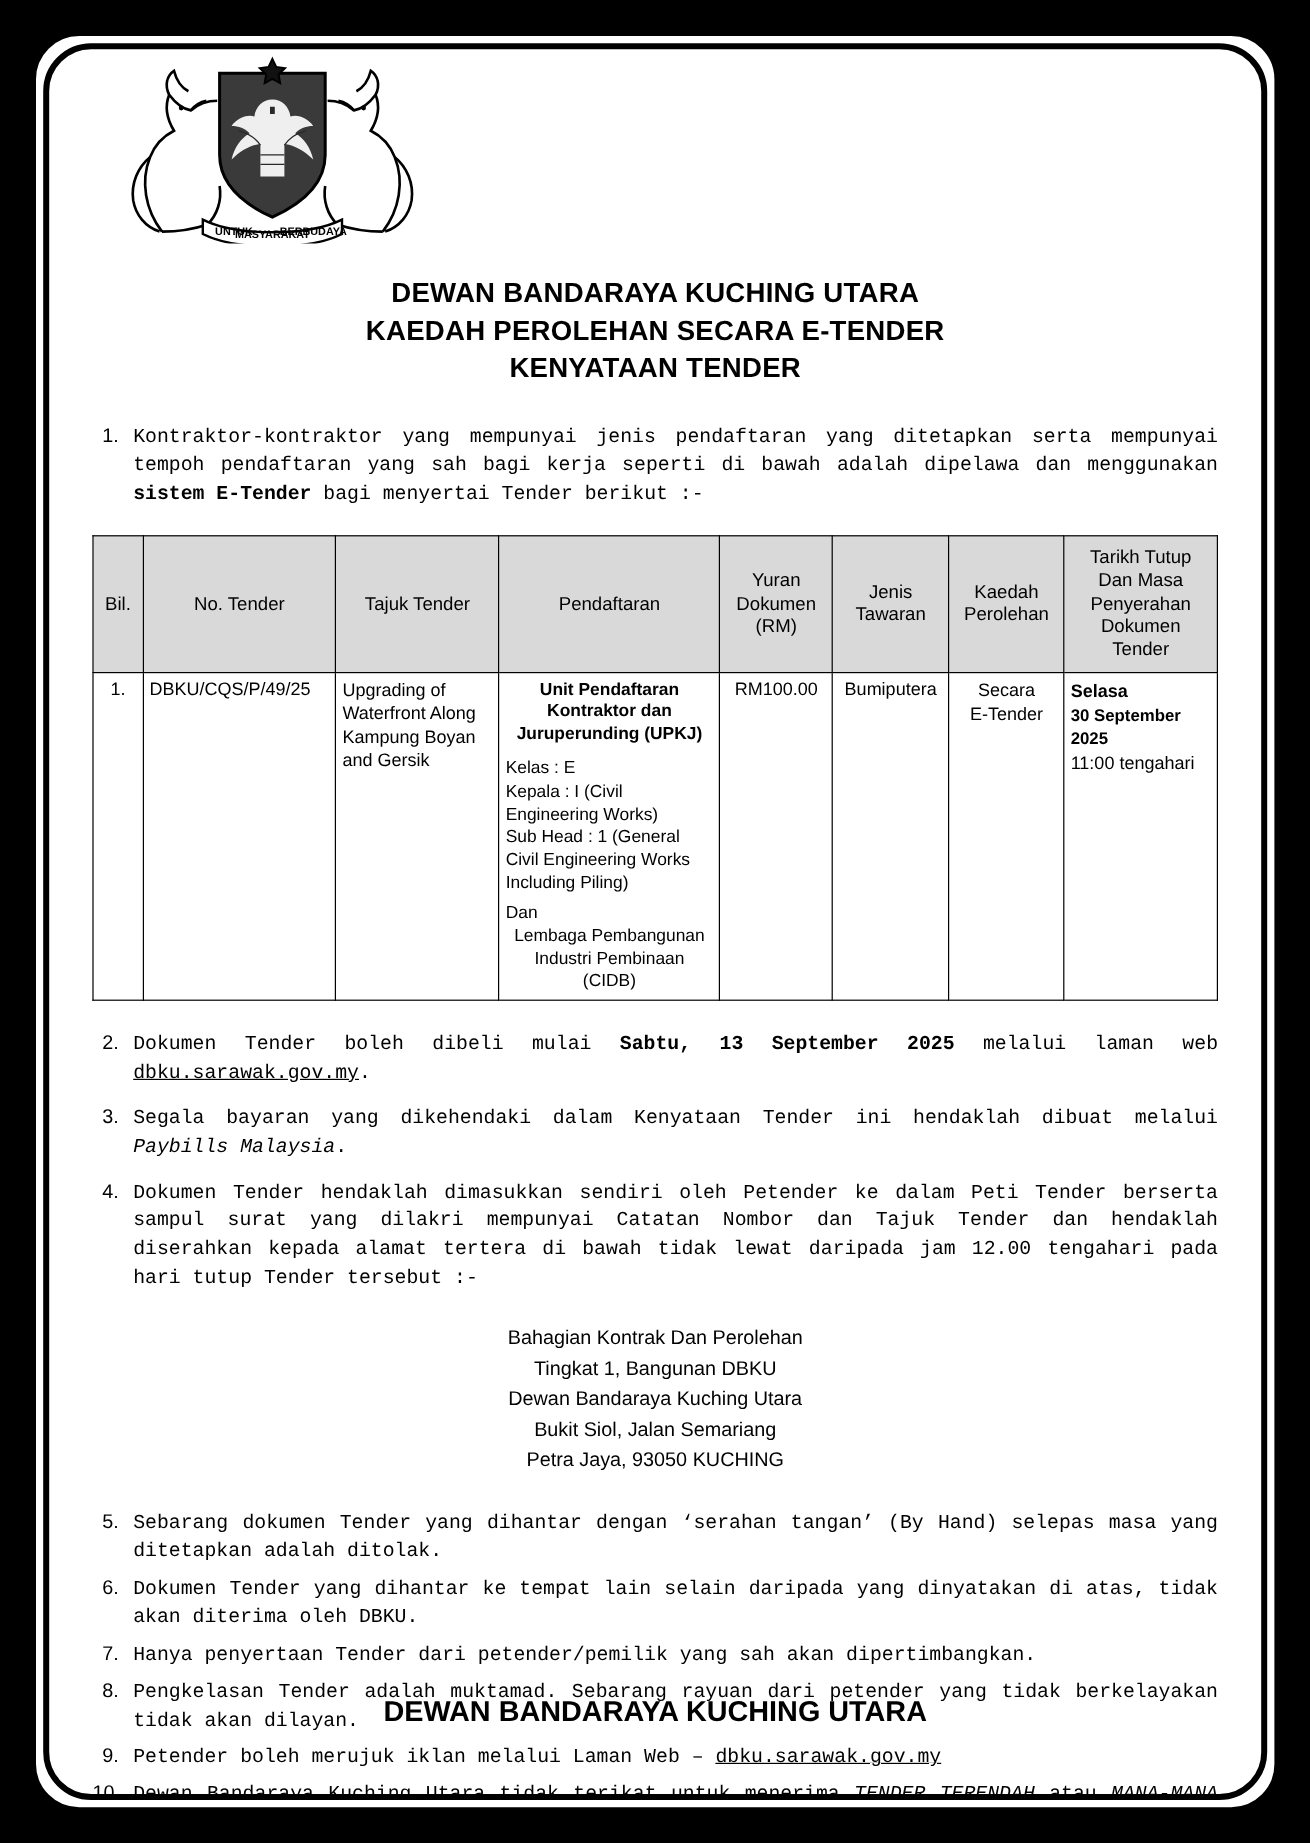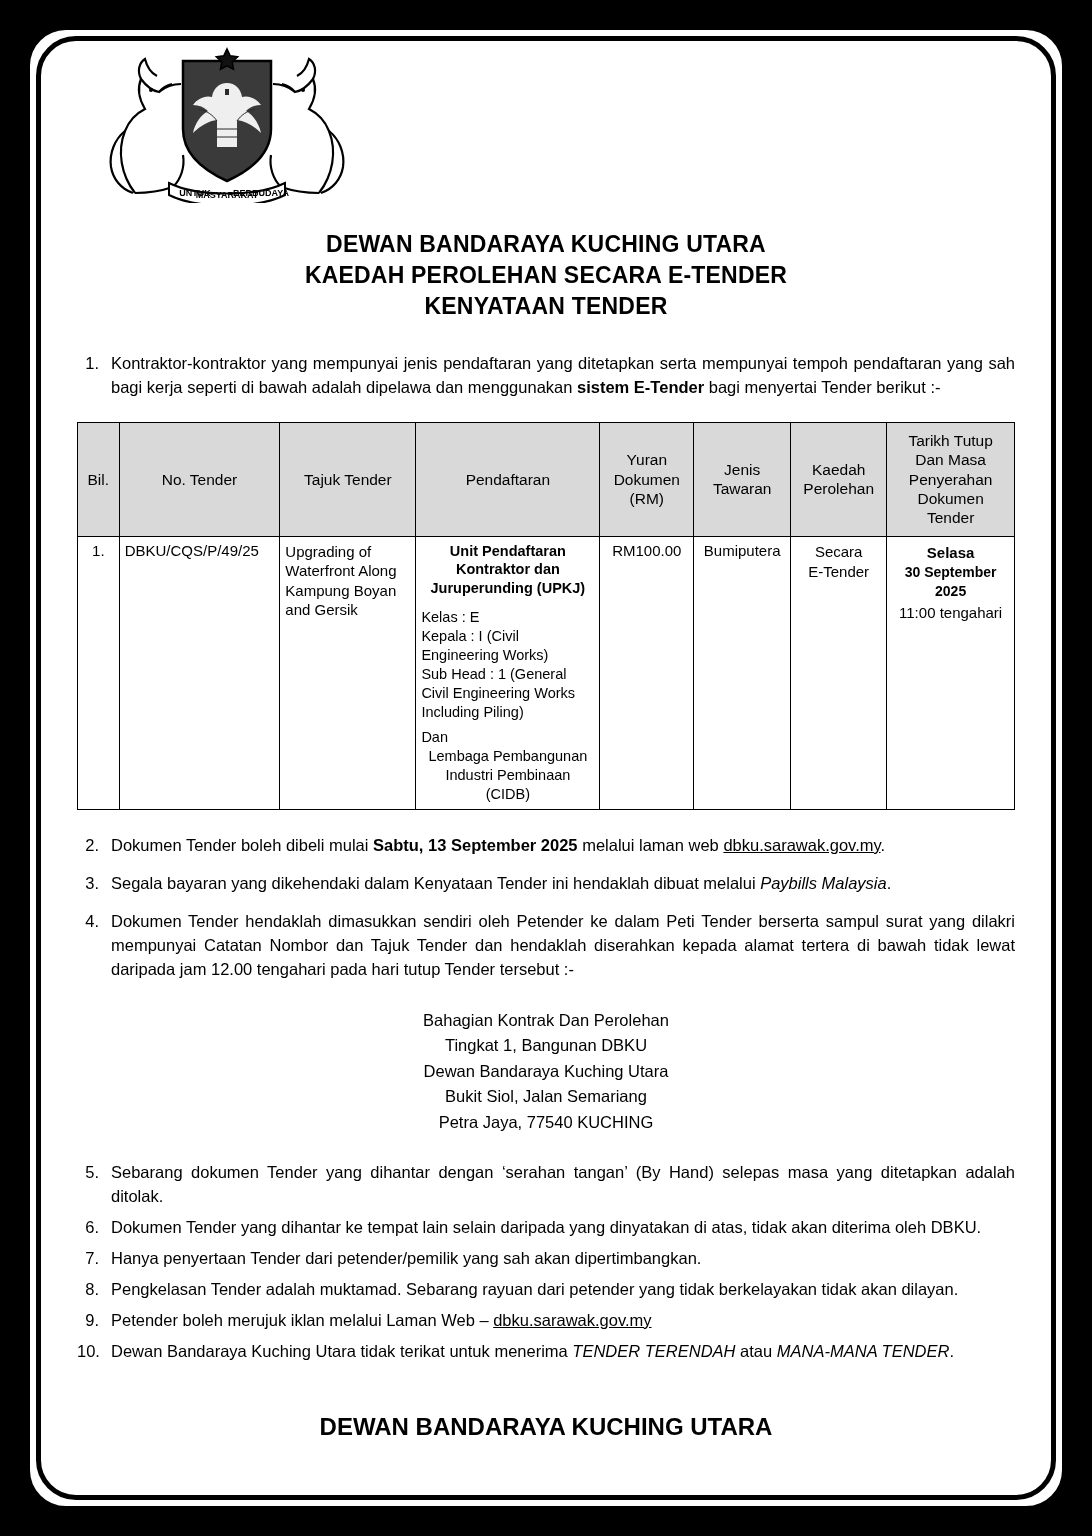--- a/index.html
+++ b/index.html
@@ -80,20 +80,21 @@
   .para .num {
     width: 34px;
     flex: none;
     text-align: right;
     padding-right: 12px;
     box-sizing: border-box;
   }
   .para .txt {
     flex: 1;
     text-align: justify;
+    font-family: Liberation Mono, monospace;
   }
   .p1 {
     margin-top: 30px;
   }
   b.strong { font-weight: bold; }
   i.em { font-style: italic; }
   .ulink {
     text-decoration: underline;
   }
 
@@ -118,21 +119,21 @@
     line-height: 1.25;
     padding: 8px 4px;
   }
   td.c-bil { text-align: center; width: 38px; }
   td.c-no  { width: 160px; white-space: nowrap; }
   td.c-tajuk { width: 162px; line-height: 1.3; }
   td.c-daftar { width: 220px; font-size: 14.5px; line-height: 1.32; }
   td.c-yuran { width: 92px; text-align: center; vertical-align: middle; }
   td.c-jenis { width: 92px; text-align: center; vertical-align: middle; }
   td.c-kaedah { width: 96px; text-align: center; vertical-align: middle; line-height: 1.35; }
-  td.c-tarikh { width: 140px; text-align: center; vertical-align: middle; font-weight: bold; line-height: 1.4; }
+  td.c-tarikh { width: 140px; text-align: left; vertical-align: middle; font-weight: bold; line-height: 1.4; }
   td.c-tarikh .d1 { font-size: 15px; }
   td.c-tarikh .d2 { font-size: 14px; }
   td.c-tarikh .d3 { font-size: 15px; font-weight: normal; }
   .reg-title {
     font-weight: bold;
     text-align: center;
     display: block;
     line-height: 1.28;
     margin-bottom: 10px;
   }
@@ -306,21 +307,21 @@
           <div class="num">4.</div>
           <div class="txt">Dokumen Tender hendaklah dimasukkan sendiri oleh Petender ke dalam Peti Tender berserta sampul surat yang dilakri mempunyai Catatan Nombor dan Tajuk Tender dan hendaklah diserahkan kepada alamat tertera di bawah tidak lewat daripada jam 12.00 tengahari pada hari tutup Tender tersebut :-</div>
         </div>
       </div>
 
       <div class="address">
         <div>Bahagian Kontrak Dan Perolehan</div>
         <div>Tingkat 1, Bangunan DBKU</div>
         <div>Dewan Bandaraya Kuching Utara</div>
         <div>Bukit Siol, Jalan Semariang</div>
-        <div>Petra Jaya, 77540 KUCHING</div>
+        <div>Petra Jaya, 93050 KUCHING</div>
       </div>
 
       <div class="list-tail">
         <div class="para">
           <div class="num">5.</div>
           <div class="txt">Sebarang dokumen Tender yang dihantar dengan ‘serahan tangan’ (By Hand) selepas masa yang ditetapkan adalah ditolak.</div>
         </div>
         <div class="para">
           <div class="num">6.</div>
           <div class="txt">Dokumen Tender yang dihantar ke tempat lain selain daripada yang dinyatakan di atas, tidak akan diterima oleh DBKU.</div>

